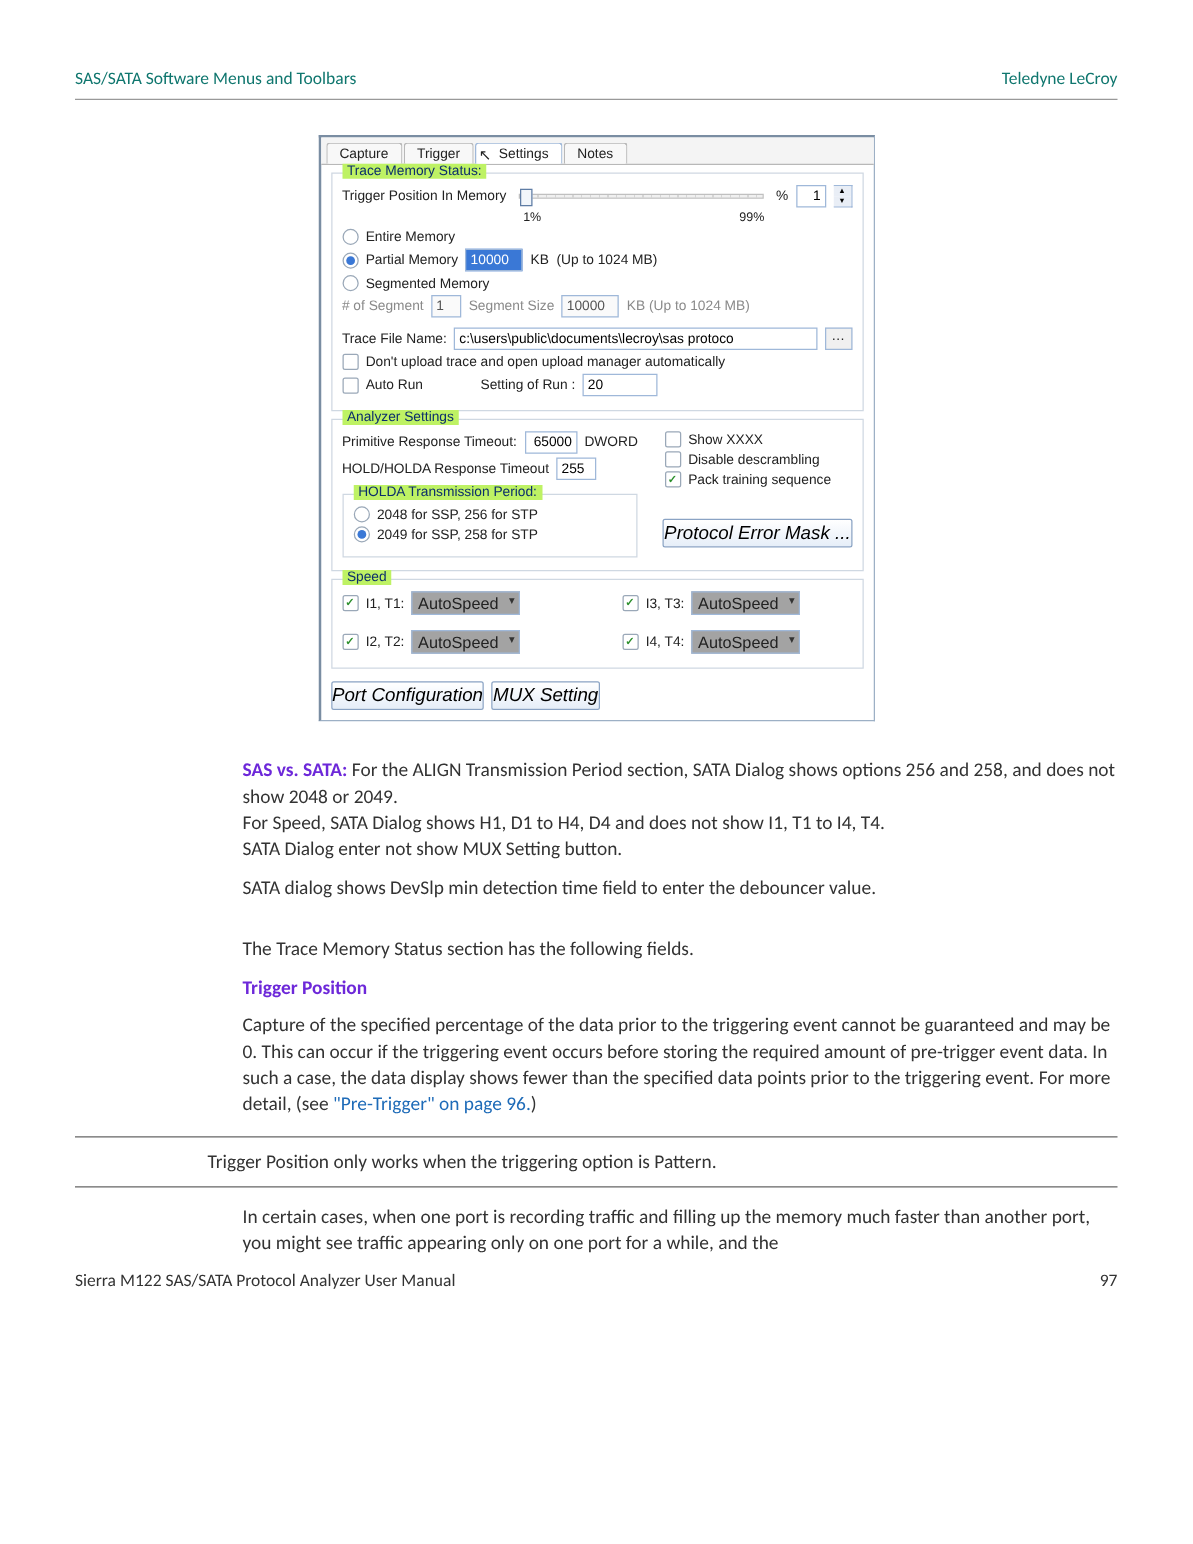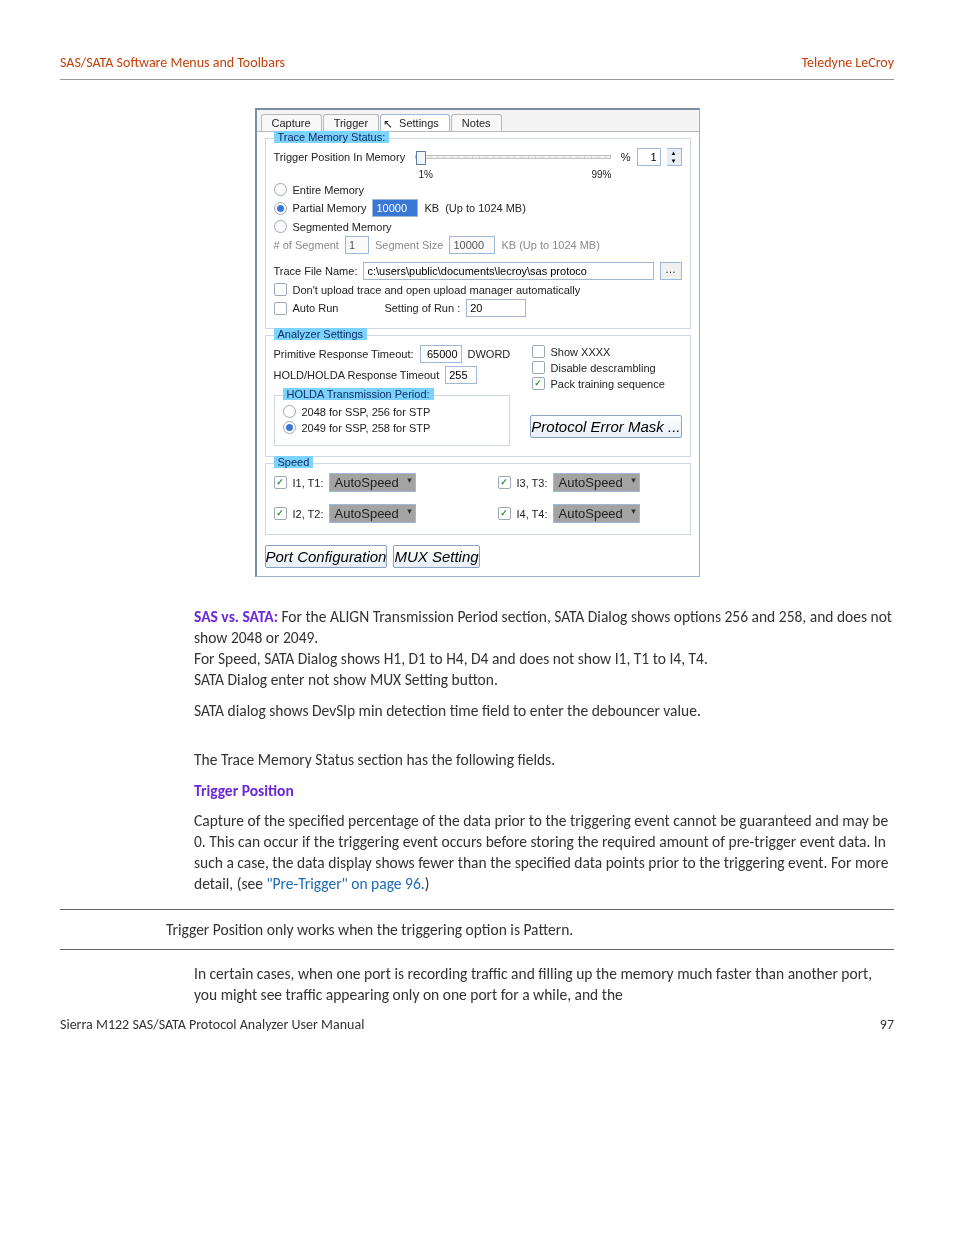--- a/index.html
+++ b/index.html
@@ -11,21 +11,21 @@
     color: #333;
     width: 954px;
   }
   .page {
     padding: 54px 60px 30px 60px;
   }
   .running-head {
     display: flex;
     justify-content: space-between;
     font-size: 14px;
-    color: #c2410c;
+    color: #0f766e;
     padding-bottom: 8px;
     border-bottom: 1px solid #999;
     margin-bottom: 28px;
     text-align: right;
   }
   
   .dialog-wrap {
     width: 445px;
     margin: 0 auto 30px auto;
     border: 1px solid #9db0c5;
@@ -66,21 +66,21 @@
   .fieldset {
     border: 1px solid #cfd8e2;
     margin: 6px 8px;
     padding: 6px 8px 8px 8px;
     position: relative;
   }
   .fieldset > .legend {
     position: absolute;
     top: -8px;
     left: 8px;
-    background: #7dd3fc;
+    background: #bef264;
     padding: 0 4px;
     color: #0b2e6b;
   }
   .row { display: flex; align-items: center; gap: 6px; margin: 3px 0; }
   .radio-dot, .check-dot {
     width: 13px; height: 13px; border: 1px solid #9aa8b8; background: #fff;
     display: inline-flex; align-items: center; justify-content: center;
     font-size: 9px; line-height: 1;
   }
   .radio-dot { border-radius: 50%; }

